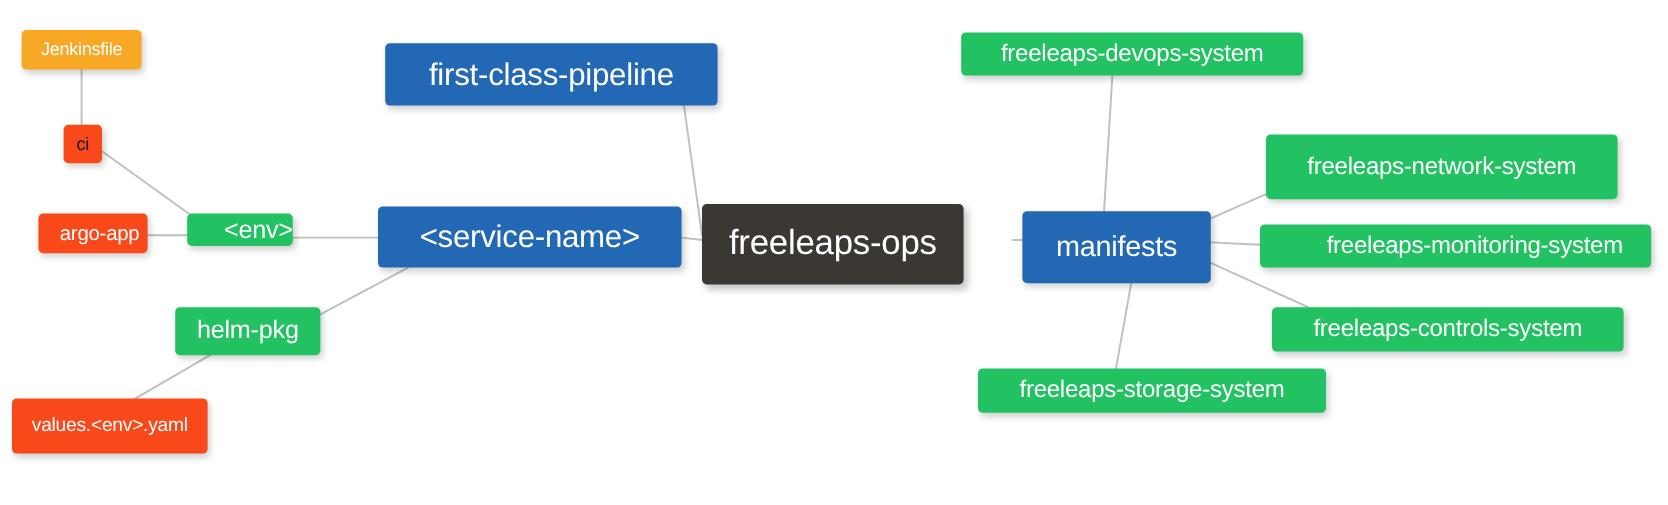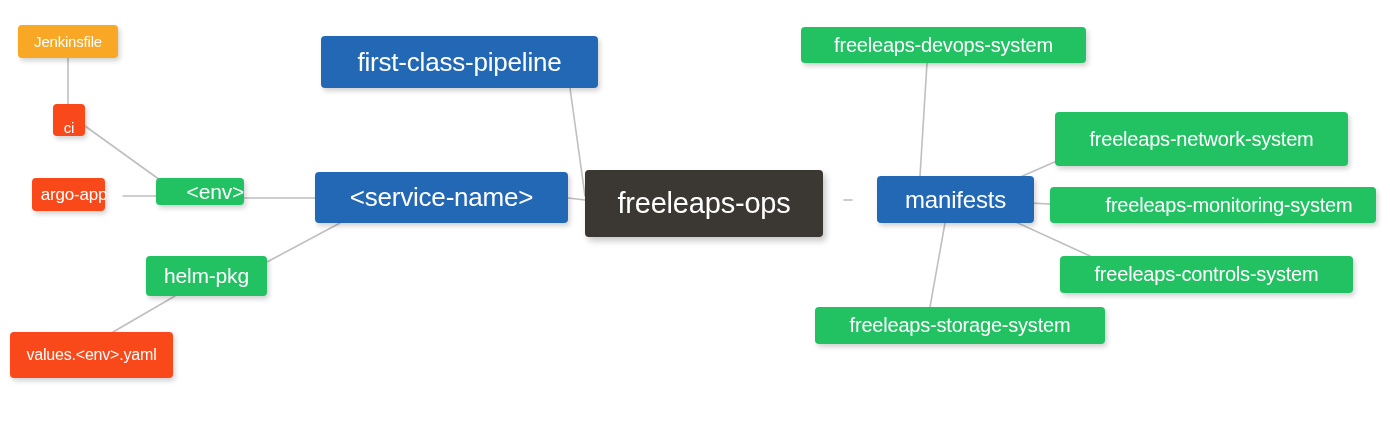--- a/index.html
+++ b/index.html
@@ -58,45 +58,45 @@
       <line x1="156" y1="196" x2="123" y2="196" stroke="#bfbfbf" stroke-width="1.6" stroke-linecap="round"></line>
       <line x1="68" y1="104" x2="68" y2="58" stroke="#bfbfbf" stroke-width="1.6" stroke-linecap="round"></line>
       <line x1="175" y1="296" x2="113" y2="332" stroke="#bfbfbf" stroke-width="1.6" stroke-linecap="round"></line>
       <line x1="920" y1="176" x2="927" y2="63" stroke="#bfbfbf" stroke-width="1.6" stroke-linecap="round"></line>
       <line x1="1009" y1="182" x2="1082" y2="150" stroke="#bfbfbf" stroke-width="1.6" stroke-linecap="round"></line>
       <line x1="1009" y1="202" x2="1050" y2="204" stroke="#bfbfbf" stroke-width="1.6" stroke-linecap="round"></line>
       <line x1="1009" y1="219" x2="1090" y2="256" stroke="#bfbfbf" stroke-width="1.6" stroke-linecap="round"></line>
       <line x1="945" y1="223" x2="930" y2="307" stroke="#bfbfbf" stroke-width="1.6" stroke-linecap="round"></line>
     </svg>
   <div id="node-layer">
-      <div class="node root" style="left: 585px; top: 170px; width: 238px; height: 67px; font-size: 29px; background: rgb(59, 55, 51); color: rgb(255, 255, 255);">
+      <div class="node root" style="left: 585px; top: 170px; width: 218px; height: 67px; font-size: 29px; background: rgb(59, 55, 51); color: rgb(255, 255, 255);">
         <span>freeleaps-ops</span>
       </div>
       <div class="node lvl1" style="left: 321px; top: 36px; width: 277px; height: 52px; font-size: 26px; background: rgb(35, 104, 181); color: rgb(255, 255, 255);">
         <span>first-class-pipeline</span>
       </div>
       <div class="node lvl1" style="left: 315px; top: 172px; width: 253px; height: 51px; font-size: 26px; background: rgb(35, 104, 181); color: rgb(255, 255, 255);">
         <span>&lt;service-name&gt;</span>
       </div>
-      <div class="node lvl1" style="left: 852px; top: 176px; width: 157px; height: 47px; font-size: 24px; background: rgb(35, 104, 181); color: rgb(255, 255, 255); margin-left: 25px;">
+      <div class="node lvl1" style="left: 852px; top: 176px; width: 157px; height: 60px; font-size: 24px; background: rgb(35, 104, 181); color: rgb(255, 255, 255);">
         <span>manifests</span>
       </div>
       <div class="node lvl1" style="left: 156px; top: 178px; width: 88px; height: 27px; font-size: 21px; background: rgb(34, 194, 99); color: rgb(255, 255, 255); justify-content: flex-end;">
         <span>&lt;env&gt;</span>
       </div>
       <div class="node lvl1" style="left: 146px; top: 256px; width: 121px; height: 40px; font-size: 21px; background: rgb(34, 194, 99); color: rgb(255, 255, 255);">
         <span>helm-pkg</span>
       </div>
       <div class="node lvl1" style="left: 18px; top: 25px; width: 100px; height: 33px; font-size: 15px; background: rgb(249, 168, 37); color: rgb(255, 255, 255);">
         <span>Jenkinsfile</span>
       </div>
-      <div class="node lvl1" style="left: 53px; top: 104px; width: 32px; height: 32px; font-size: 15px; background: rgb(249, 73, 26); color: #ffffff; align-items: flex-end;">
+      <div class="node lvl1" style="left: 53px; top: 104px; width: 32px; height: 32px; font-size: 15px; background: rgb(249, 73, 26); color: #0f172a;">
         <span>ci</span>
       </div>
-      <div class="node lvl1" style="left: 32px; top: 178px; width: 73px; height: 33px; font-size: 17px; background: rgb(249, 73, 26); color: rgb(255, 255, 255); padding-left: 11px;">
+      <div class="node lvl1" style="left: 32px; top: 178px; width: 91px; height: 33px; font-size: 17px; background: rgb(249, 73, 26); color: rgb(255, 255, 255); padding-left: 11px;">
         <span>argo-app</span>
       </div>
       <div class="node lvl1" style="left: 10px; top: 332px; width: 163px; height: 46px; font-size: 16px; background: rgb(249, 73, 26); color: rgb(255, 255, 255);">
         <span>values.&lt;env&gt;.yaml</span>
       </div>
       <div class="node lvl1" style="left: 801px; top: 27px; width: 285px; height: 36px; font-size: 20px; background: rgb(34, 194, 99); color: rgb(255, 255, 255); justify-content: center;">
         <span>freeleaps-devops-system</span>
       </div>
       <div class="node lvl1" style="left: 1055px; top: 112px; width: 293px; height: 54px; font-size: 20px; background: rgb(34, 194, 99); color: rgb(255, 255, 255);">
         <span>freeleaps-network-system</span>

